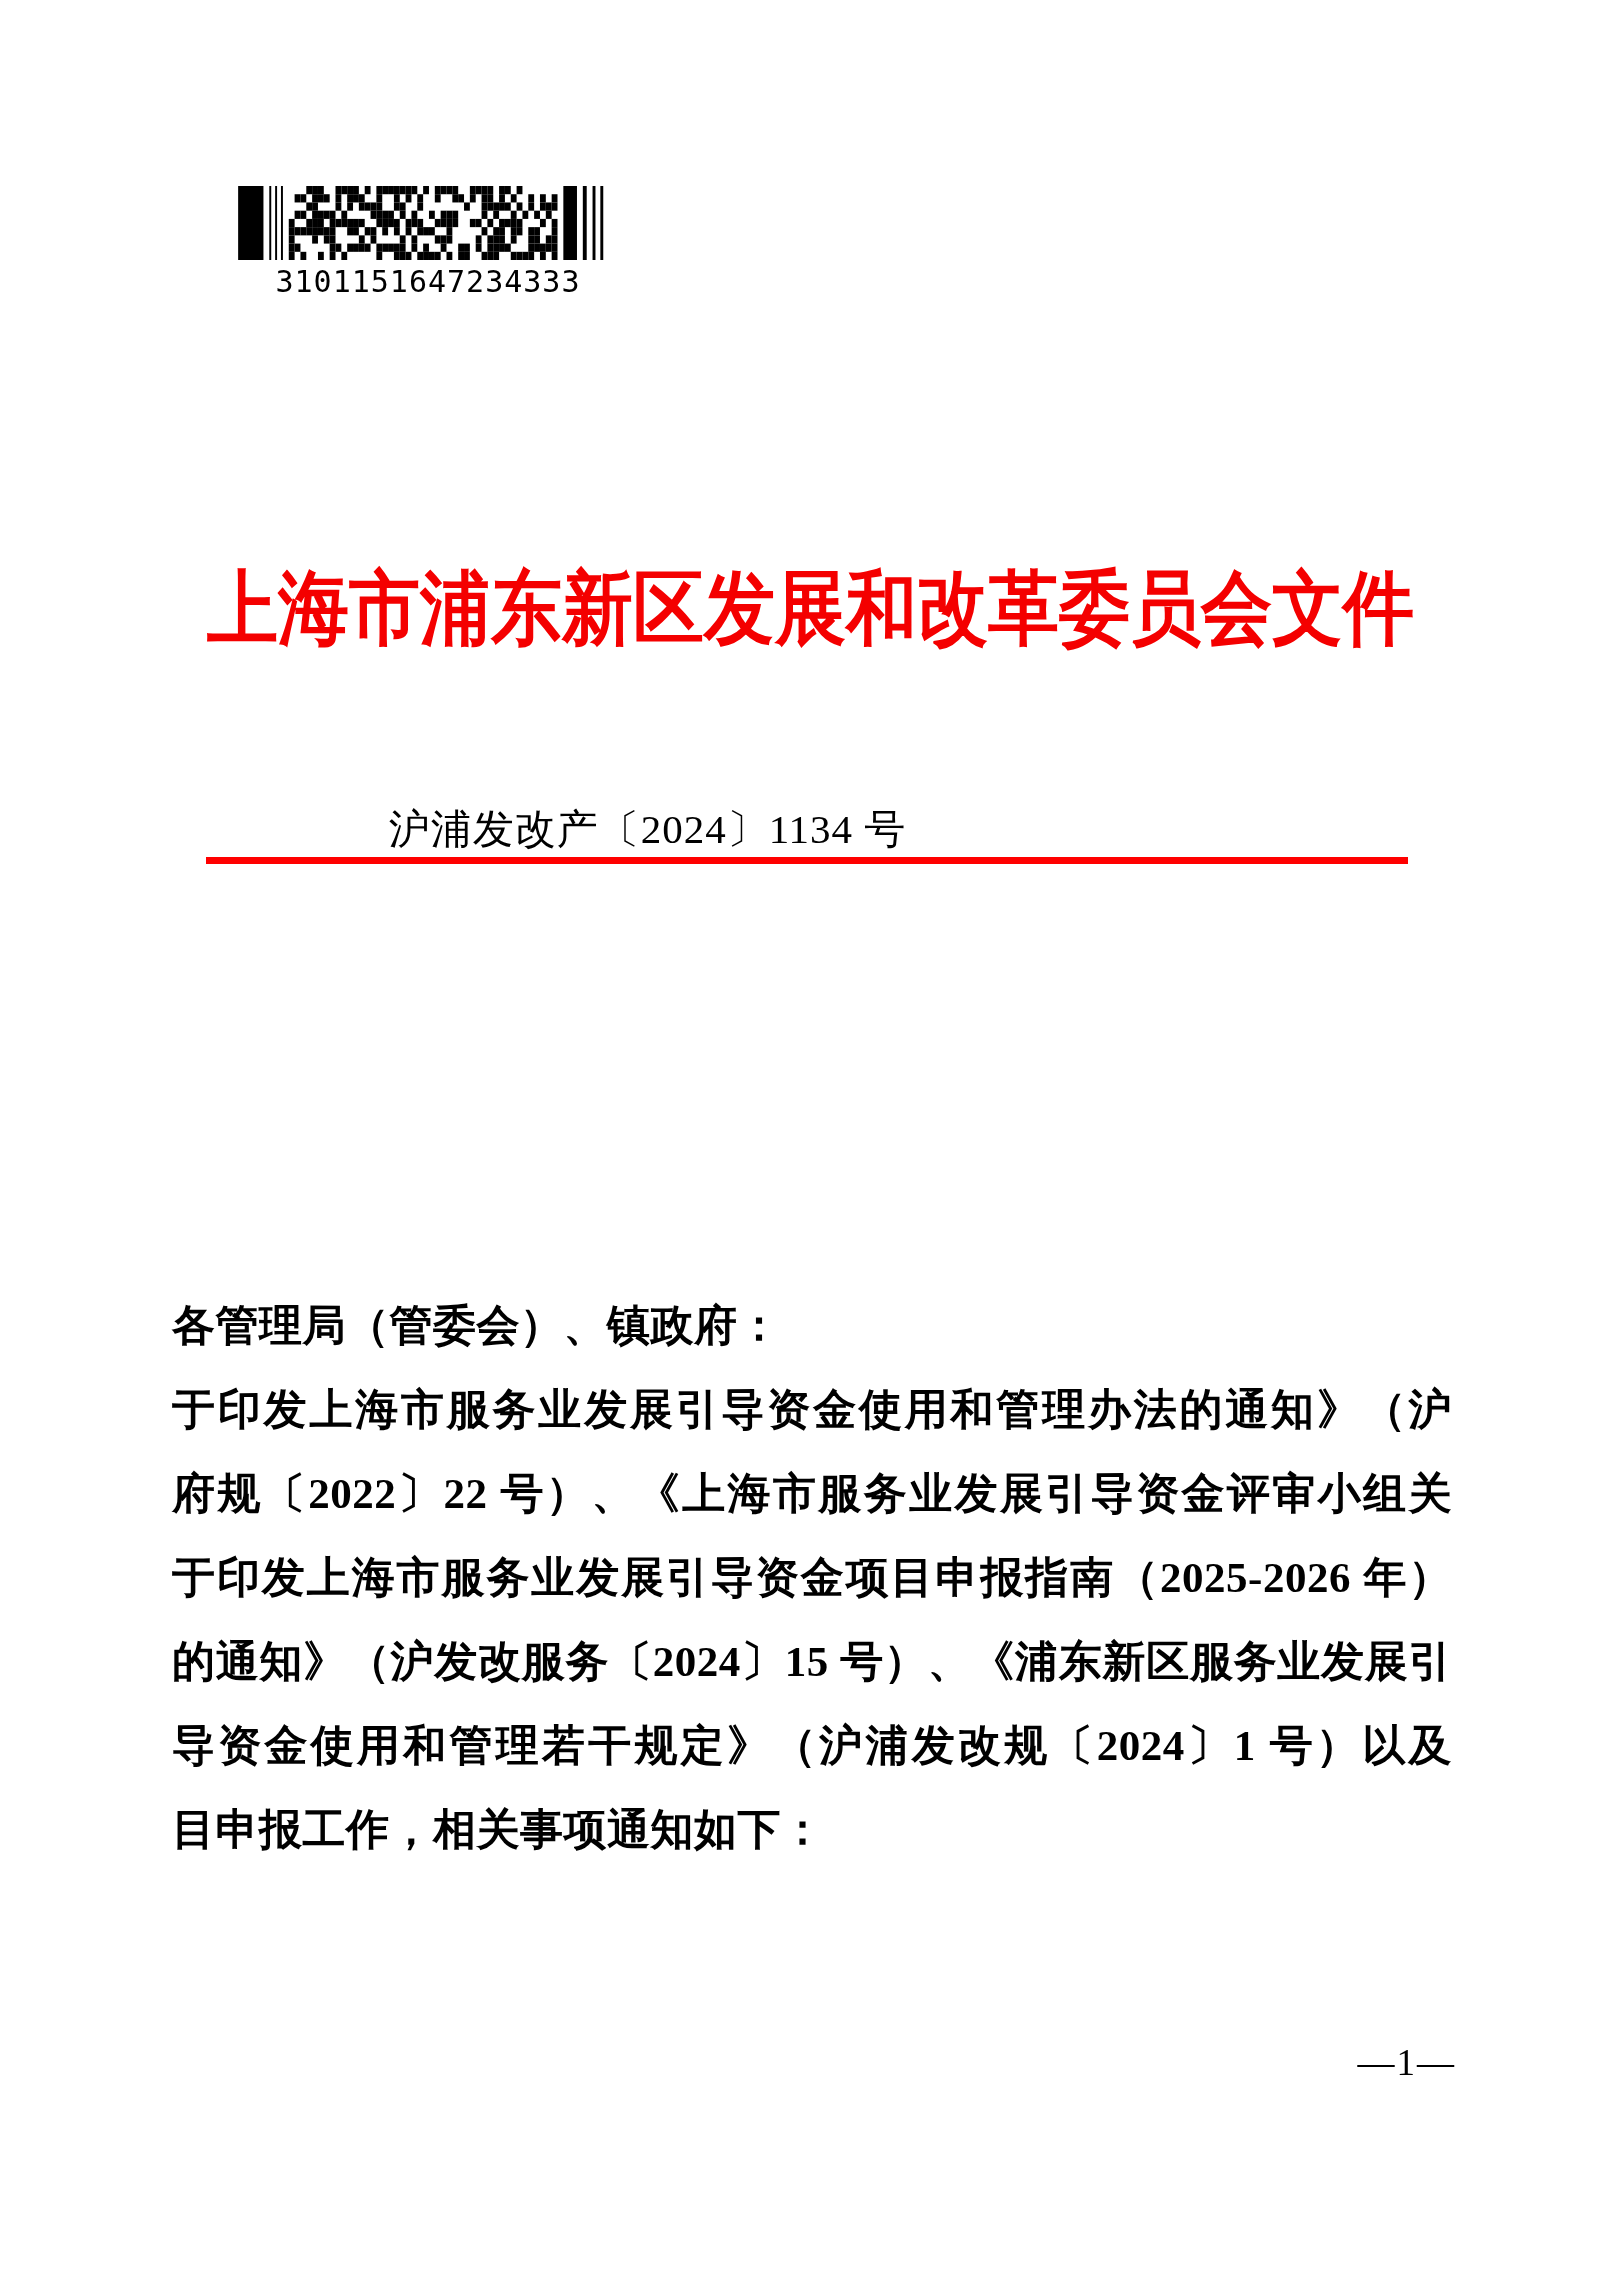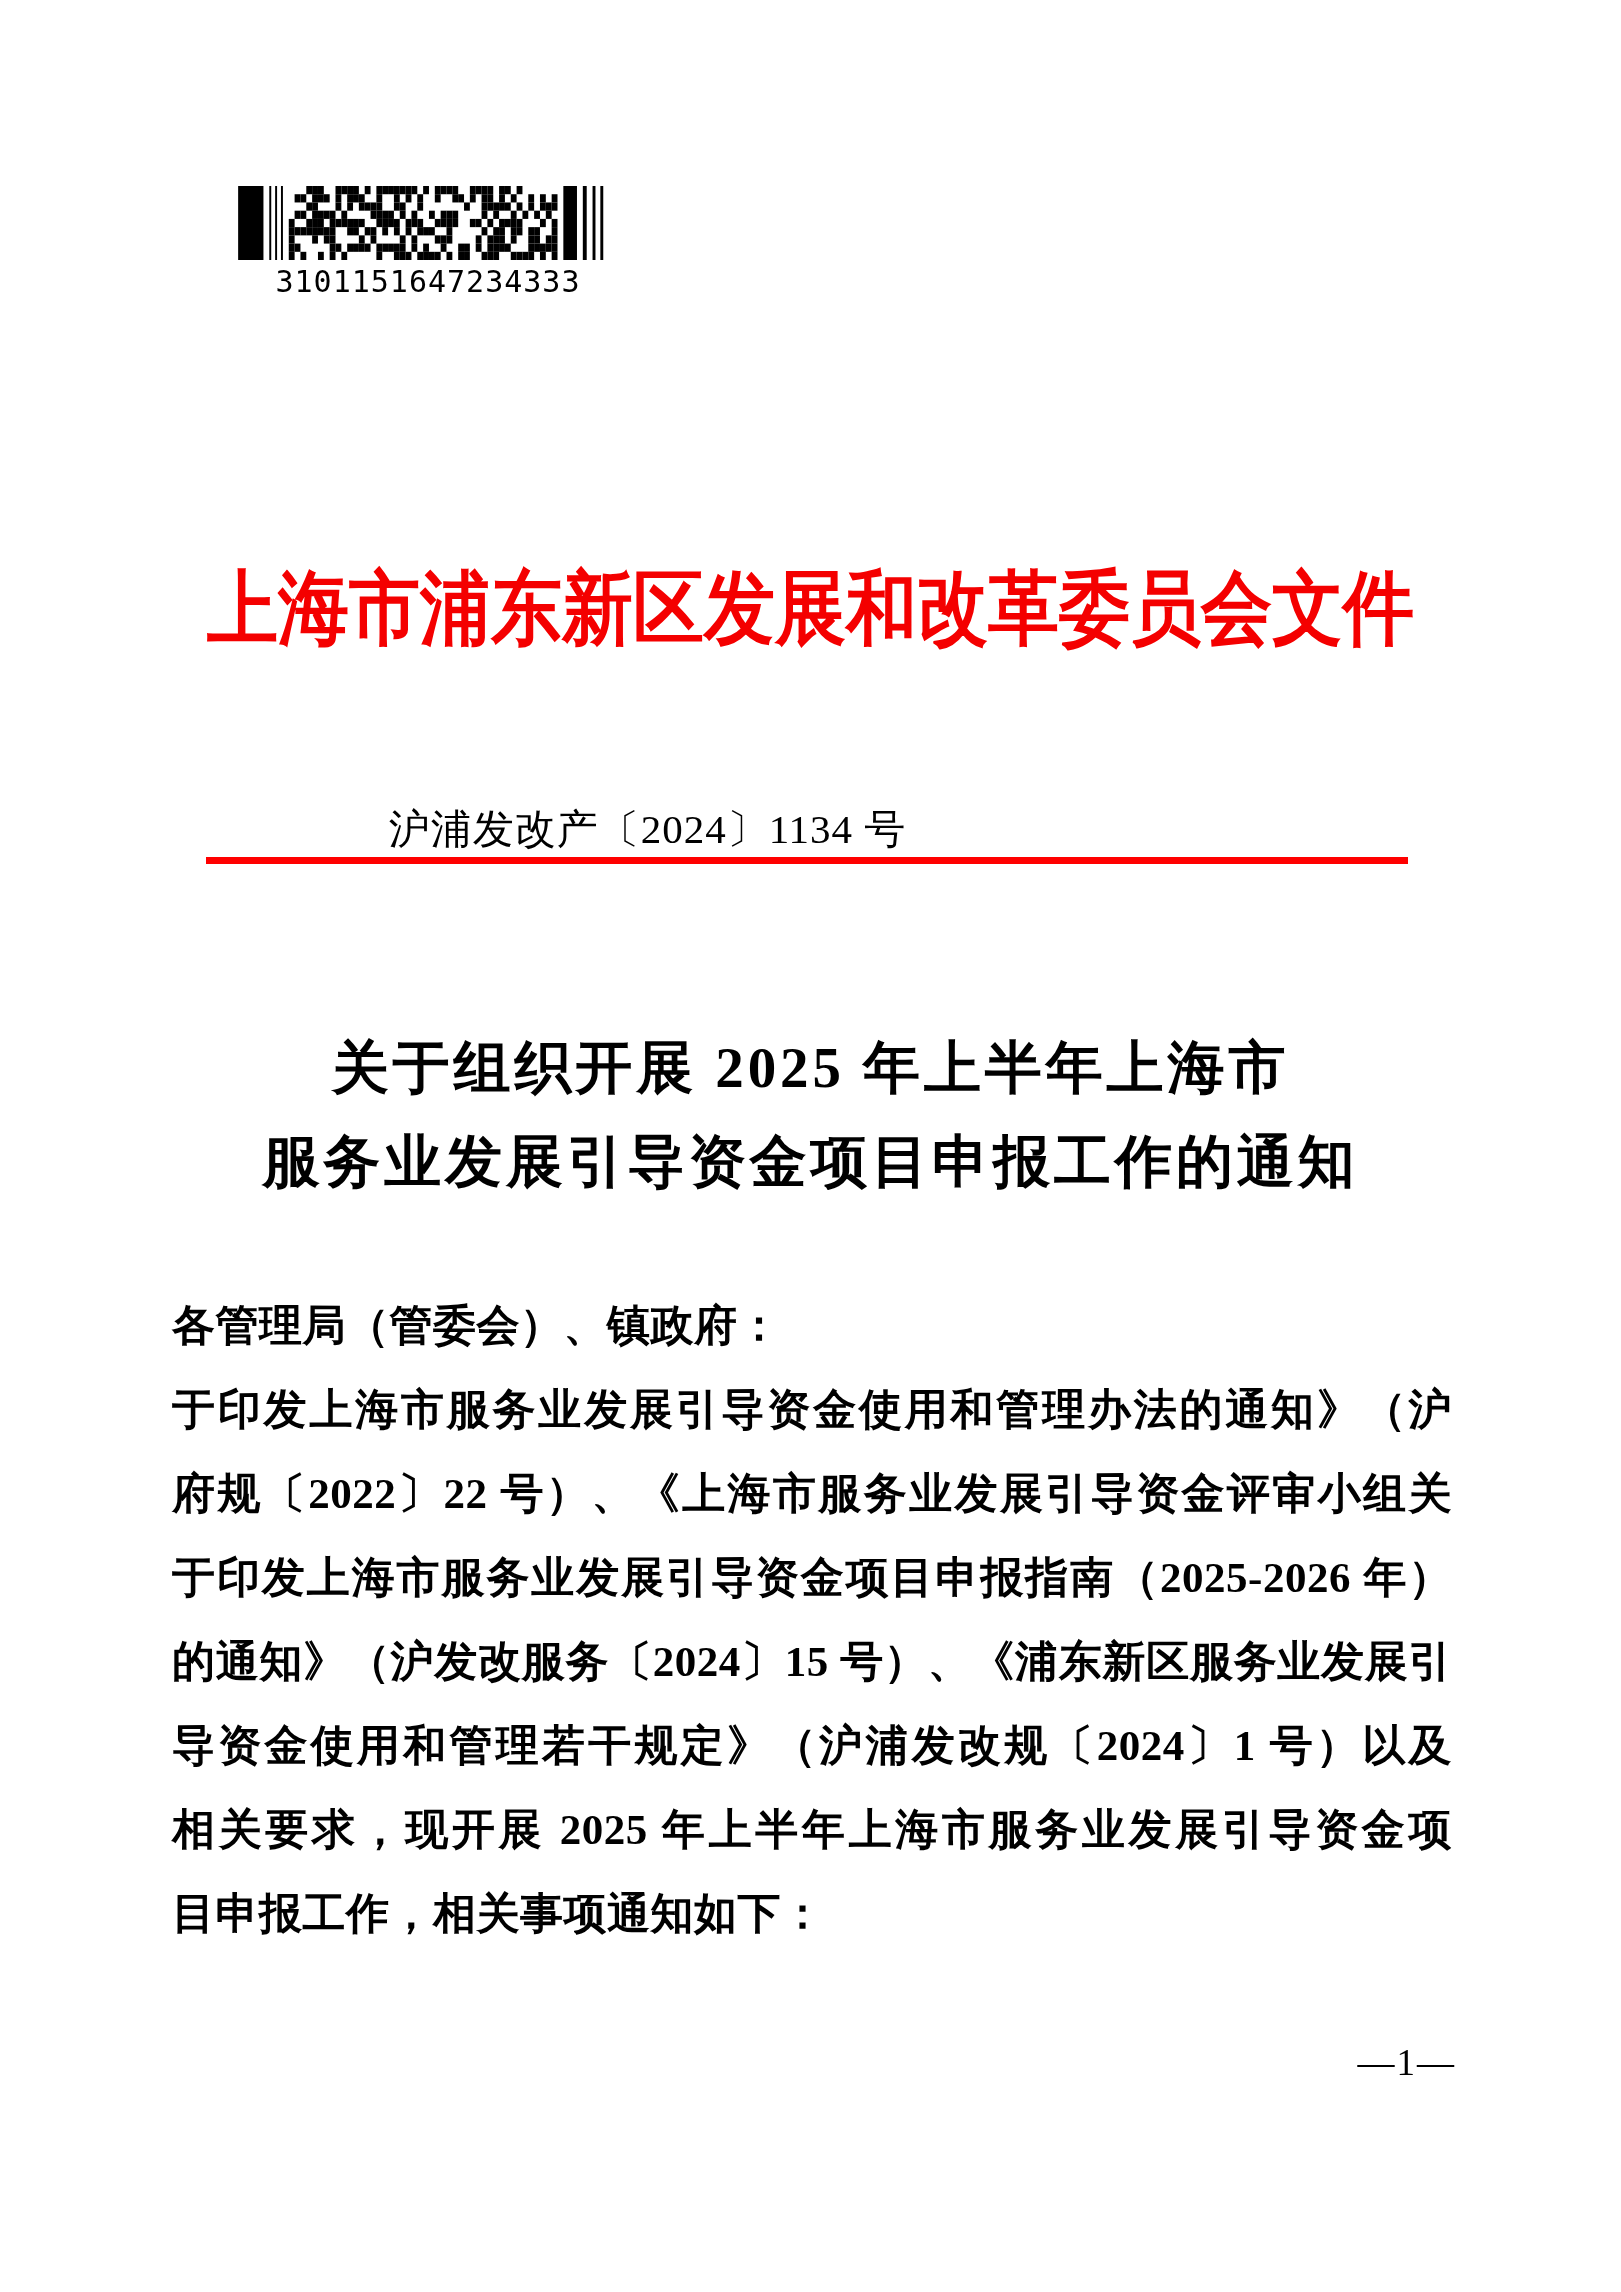--- a/index.html
+++ b/index.html
@@ -378,32 +378,27 @@
     </svg>
     <div class="barcode-number">3101151647234333</div>
   </div>
 
   <div class="agency-title" style="color: rgb(244, 0, 0);">上海市浦东新区发展和改革委员会文件</div>
 
   <div class="doc-number">沪浦发改产〔2024〕1134 号</div>
 
   <div class="red-rule" style="background: rgb(255, 0, 0);"></div>
 
-  <div class="doc-title">
-    <div>关于组织开展 2025 年上半年上海市</div>
-    <div>服务业发展引导资金项目申报工作的通知</div>
-  </div>
 
   <div class="body-block">
     <div class="bline left-align">各管理局（管委会）、镇政府：</div>
     <div class="bline just">于印发上海市服务业发展引导资金使用和管理办法的通知》（沪</div>
     <div class="bline just">府规〔2022〕22 号）、《上海市服务业发展引导资金评审小组关</div>
     <div class="bline just">于印发上海市服务业发展引导资金项目申报指南（2025-2026 年）</div>
     <div class="bline just">的通知》（沪发改服务〔2024〕15 号）、《浦东新区服务业发展引</div>
     <div class="bline just">导资金使用和管理若干规定》（沪浦发改规〔2024〕1 号）以及</div>
-    <div class="bline just">相关要求，现开展 2025 年上半年上海市服务业发展引导资金项</div>
     <div class="bline left-align">目申报工作，相关事项通知如下：</div>
   </div>
 
   <div class="page-number">—1—</div>
 
 </div>
 
 
 </body></html>

